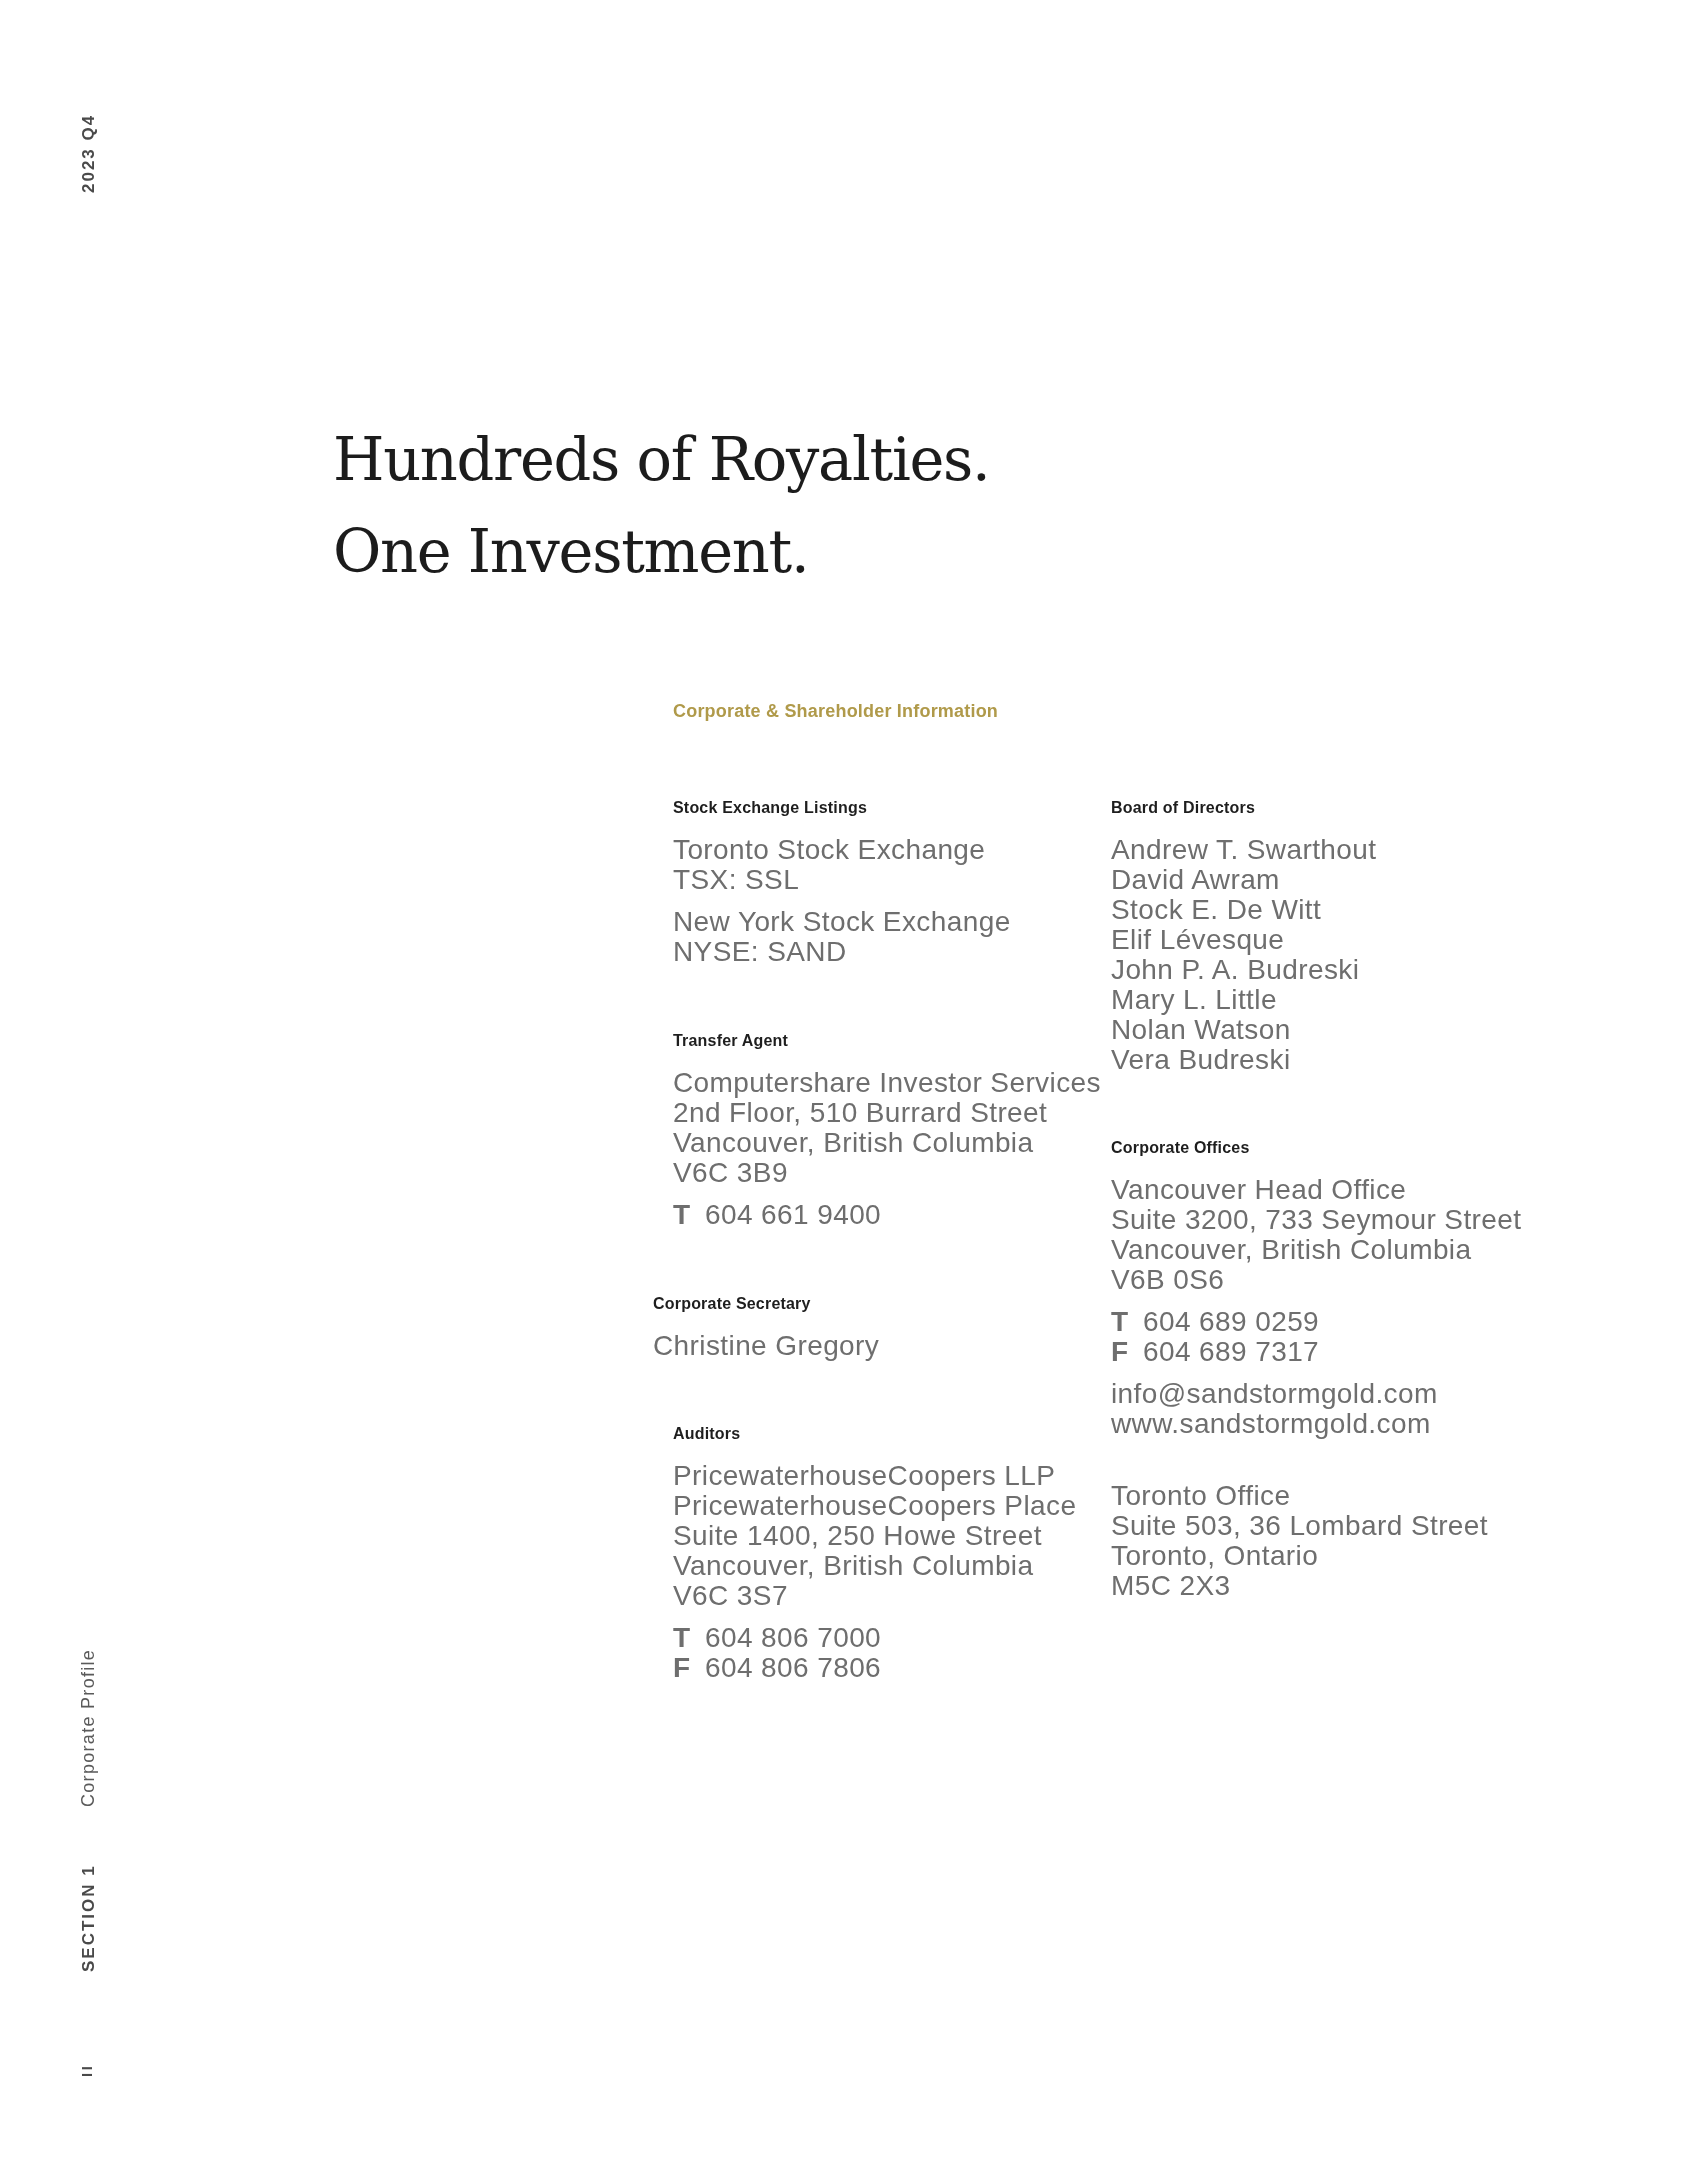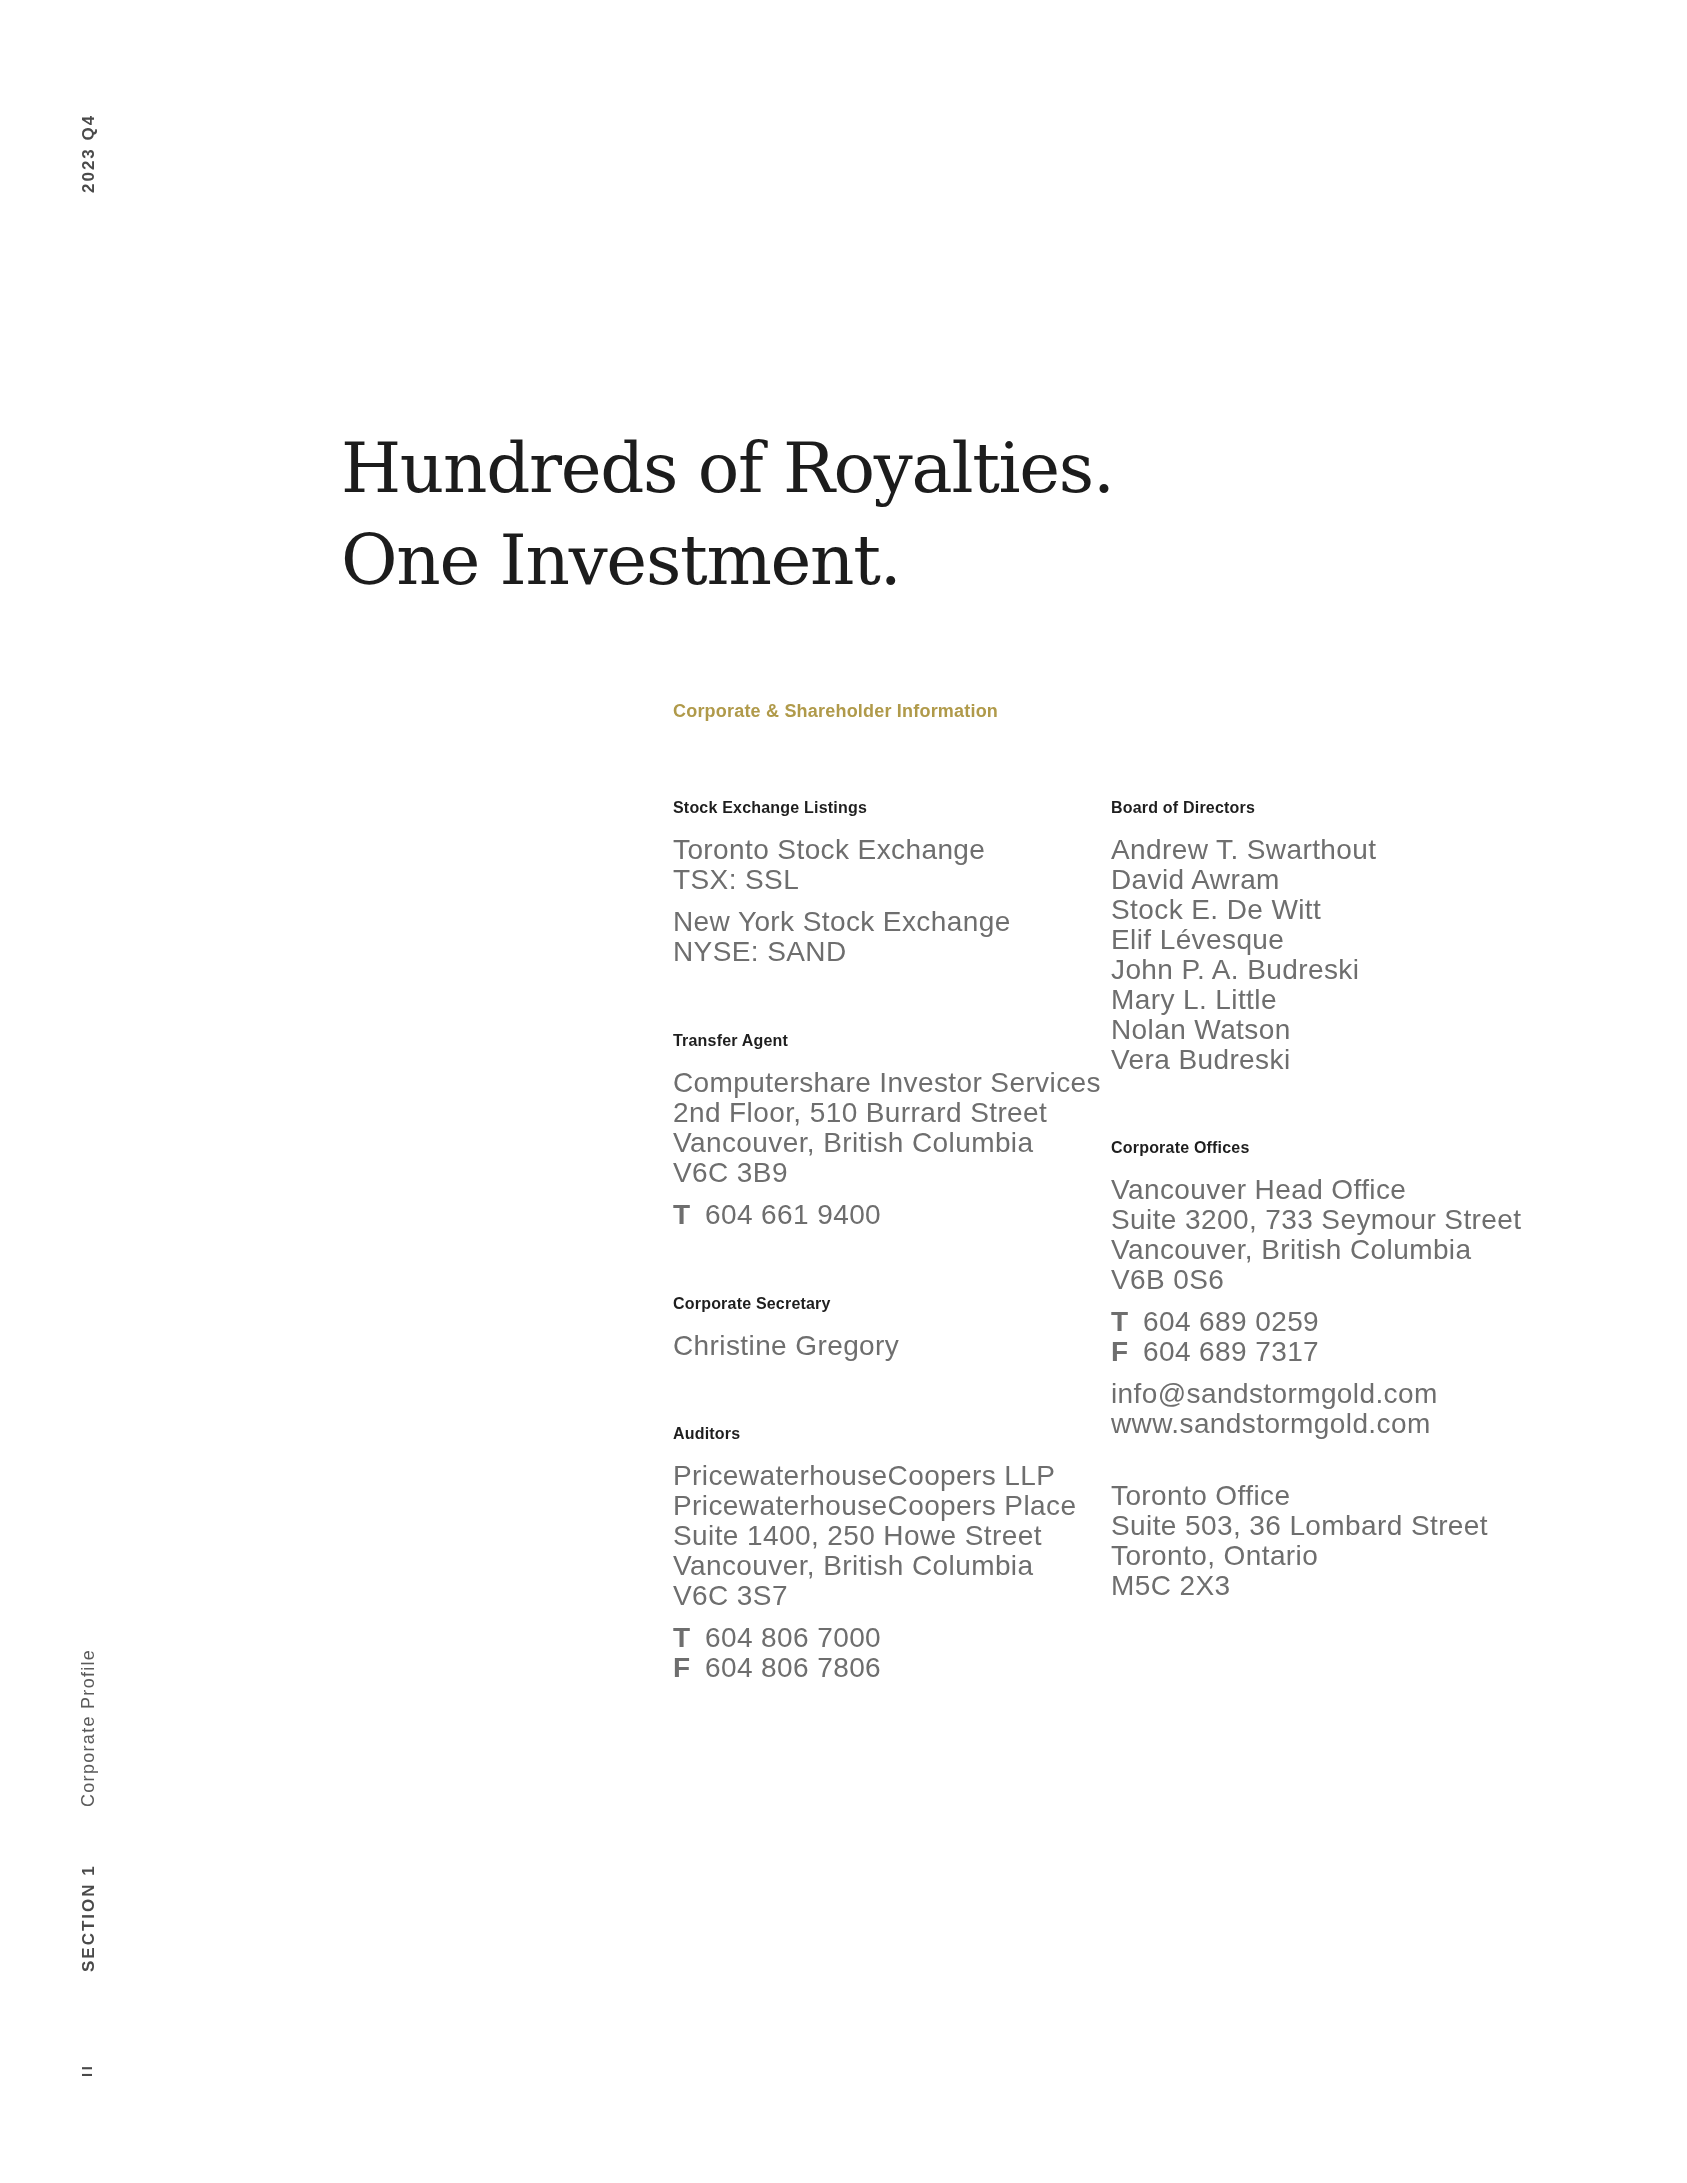--- a/index.html
+++ b/index.html
@@ -17,24 +17,24 @@
   }
   .sb-period { top: 193px; left: 80px; font-weight: bold; letter-spacing: 2px; }
   .sb-profile { top: 1807px; left: 79px; font-weight: normal; letter-spacing: 1.3px; color: #5a5a5a; font-size: 18px; }
   .sb-section { top: 1972px; left: 80px; font-weight: bold; letter-spacing: 2px; }
   .sb-page { top: 2077px; left: 80px; font-weight: bold; letter-spacing: 2.6px; font-size: 14.6px; }
 
   .headline {
     position: absolute;
     left: 324px;
     top: 405px;
-    margin: 17px;
+    margin: 9px;
     font-family: "DejaVu Serif", "Liberation Serif", serif;
     font-weight: normal;
-    font-size: 69px;
+    font-size: 59px;
     line-height: 92px;
     color: #1c1c1c;
     letter-spacing: -1.3px;
   }
   .headline span { display: block; }
 
   .section-title {
     position: absolute;
     left: 673px;
     top: 701px;
@@ -100,21 +100,21 @@
     <div class="line">Vancouver, British Columbia</div>
     <div class="line">V6C 3B9</div>
     <div class="gap"></div>
     <div class="line contact-row">
       <span class="lbl">T</span>
       <span>604 661 9400</span>
     </div>
   </div>
 </div>
 
-<div class="block" style="left:673px; top:1294px;">
+<div class="block" style="left:653px; top:1294px;">
   <h3>Corporate Secretary</h3>
   <div class="lines">
     <div class="line">Christine Gregory</div>
   </div>
 </div>
 
 <div class="block" style="left:673px; top:1424px;">
   <h3>Auditors</h3>
   <div class="lines">
     <div class="line">PricewaterhouseCoopers LLP</div>

